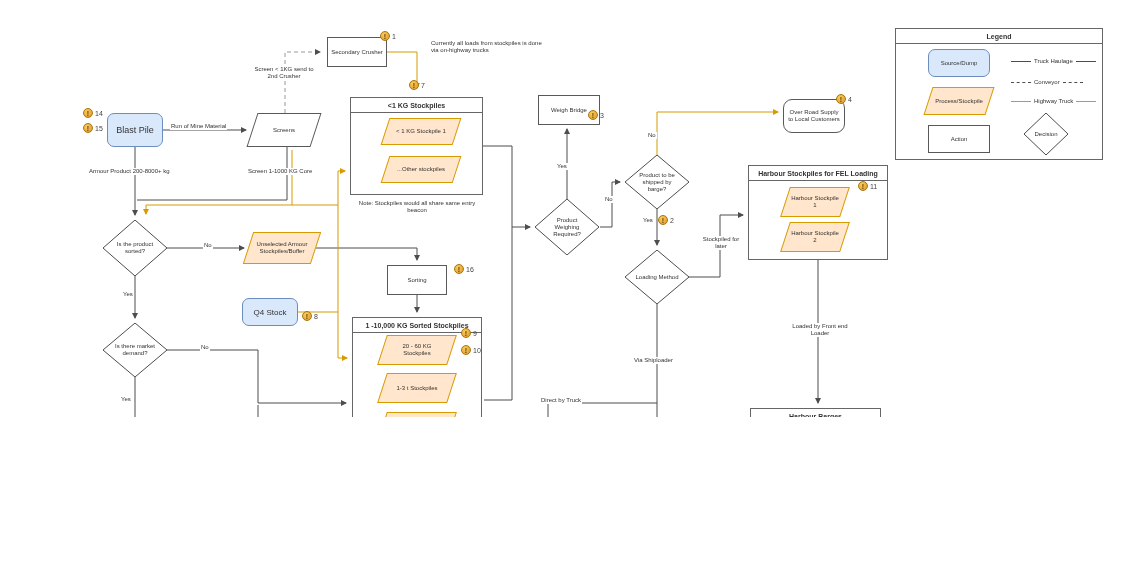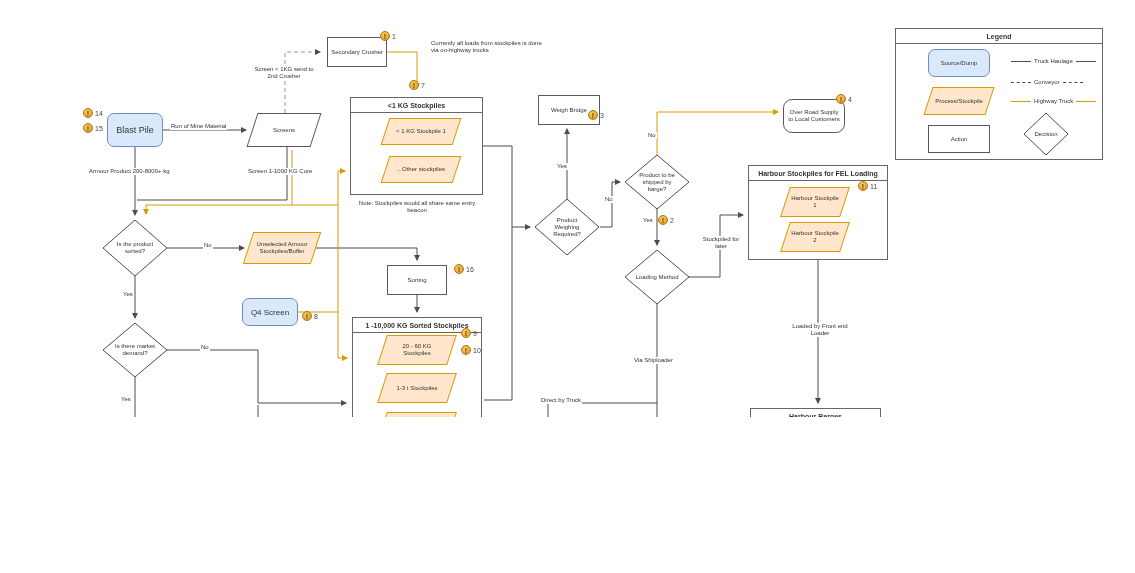--- a/index.html
+++ b/index.html
@@ -162,21 +162,21 @@
   <div class="para" style="left:252px;top:113px;width:64px;height:34px">
     <div class="pbg" style="background:#fff;border-color:#595959"></div>
     <div class="plabel">Screens</div>
   </div>
 
   <div class="node rect f6" style="left:327px;top:37px;width:60px;height:30px">
     <span>Secondary Crusher</span>
     </div>
 
   <div class="node blue f8" style="left:242px;top:298px;width:56px;height:28px">
-    <span>Q4 Screen</span>
+    <span>Q4 Stock</span>
     </div>
 
   <div class="para" style="left:248px;top:232px;width:68px;height:32px">
     <div class="pbg"></div>
     <div class="plabel">Unselected Armour Stockpiles/Buffer</div>
   </div>
 
   <div class="node rect f6" style="left:387px;top:265px;width:60px;height:30px">
     <span>Sorting</span>
     </div>

